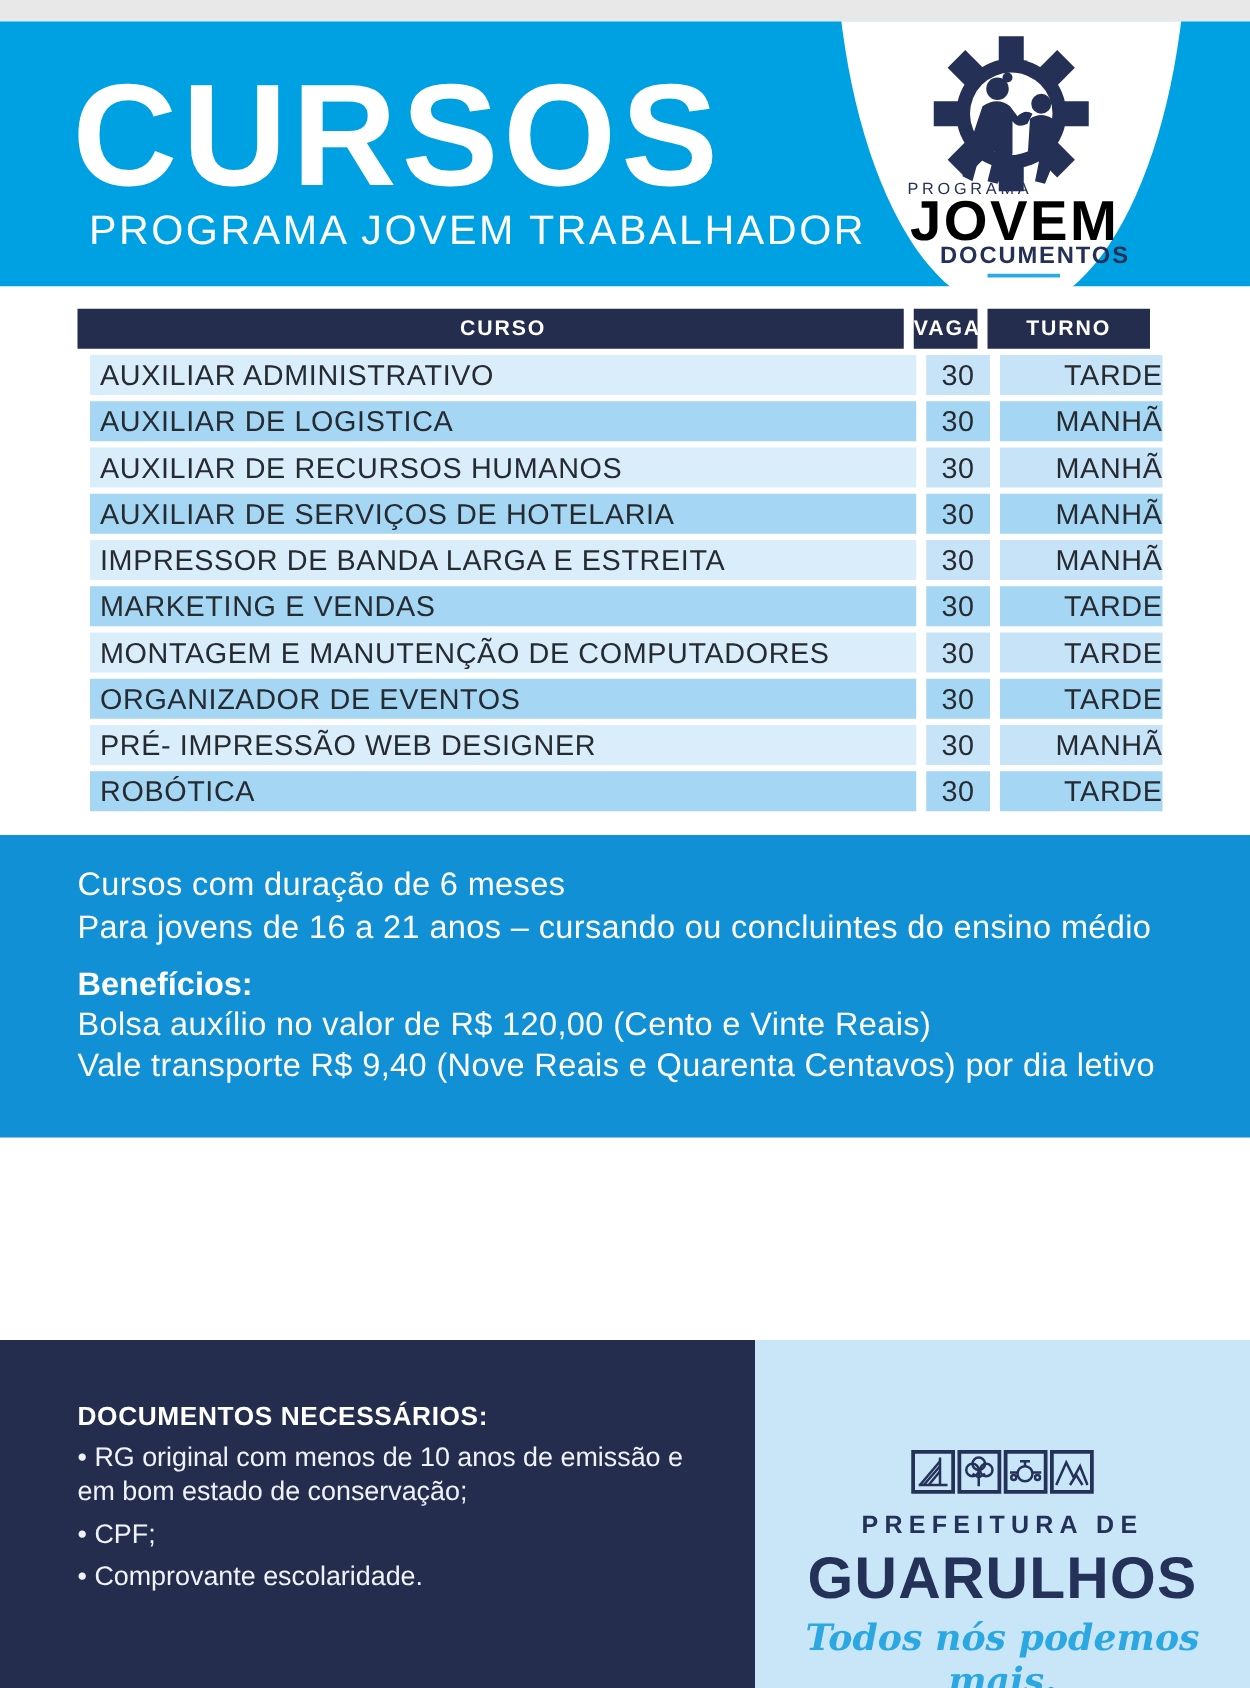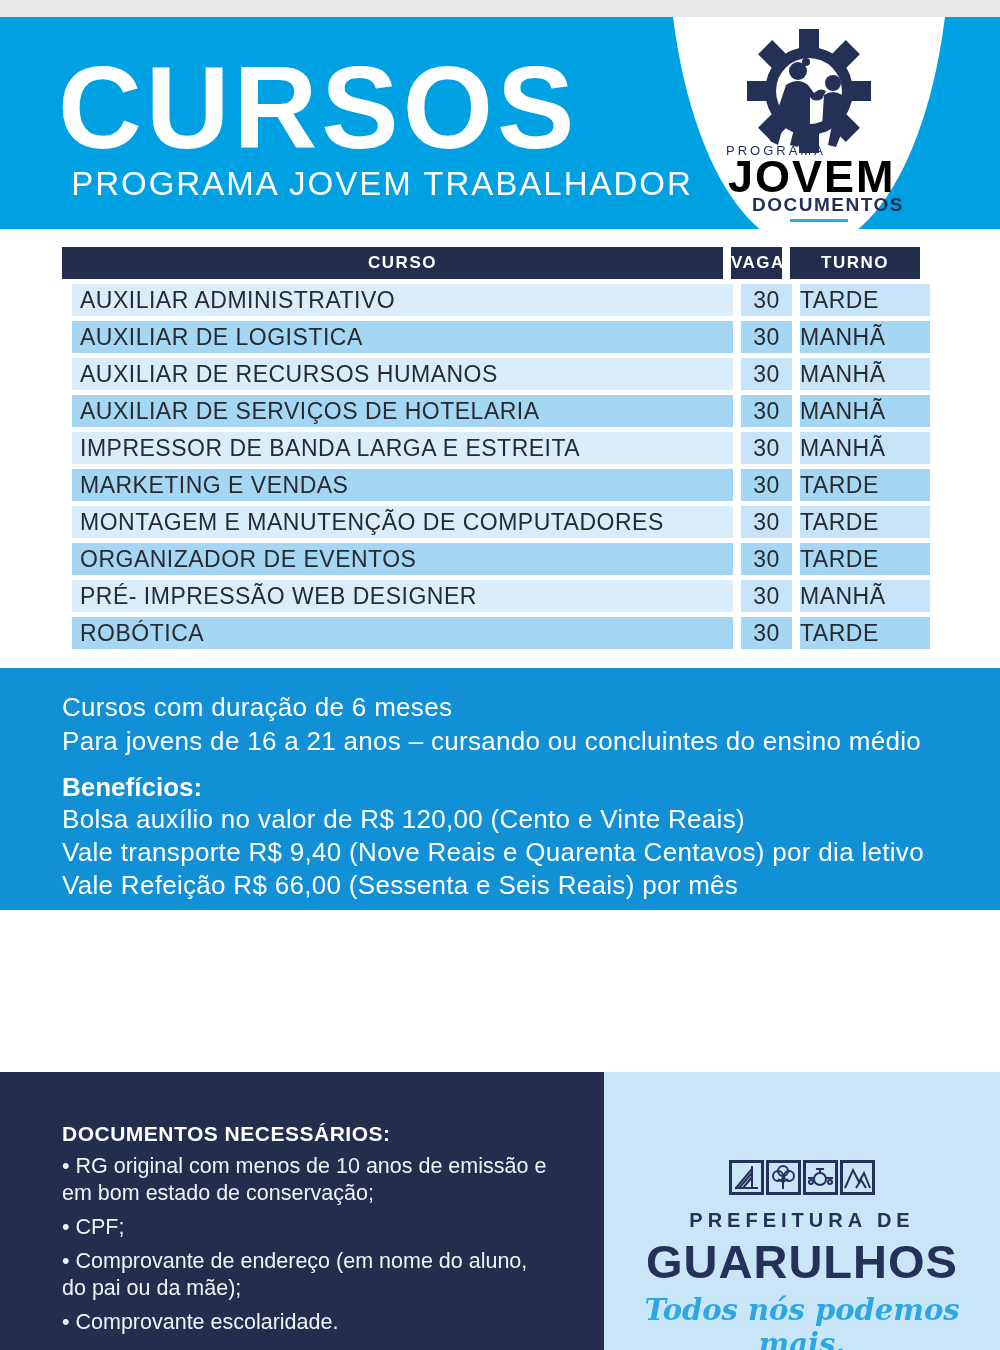--- a/index.html
+++ b/index.html
@@ -41,21 +41,21 @@
     position:absolute; left:122px; top:202px; width:58px; height:3px; background:#2AABE2;
   }
   
   .course-table { position:absolute; left:62px; top:230px; width:878px; }
   .trow, .thead { display:flex; height:32px; }
   .thead { background:transparent; }
   .trow { margin-top:5px;padding-left:10px; }
   .cell-course { width:661px;padding-left:20px; }
   .cell-gap { width:8px; }
   .cell-vagas { width:51px; text-align:center; }
-  .cell-turno { width:130px; text-align:left; }
+  .cell-turno { width:130px; text-align:right; }
   .thead > div { background:#242D4D; color:#ffffff; font-size:17px; font-weight:700;
                  letter-spacing:1.5px; line-height:32px; text-align:center; }
   .thead .cell-gap { background:transparent; }
   .trow > div { font-size:23px; font-weight:300; letter-spacing:0.5px;
                 color:#262B31; line-height:33px; }
   .trow .cell-course { padding-left:8px; text-align:left; }
   .trow .cell-gap { background:transparent !important; }
   .trow:nth-child(odd) > div { background:#A5D6F3; }
   .trow:nth-child(even) .cell-course { background:#DAEDFB; }
   .trow:nth-child(even) .cell-vagas,
@@ -206,30 +206,28 @@
       <div class="cell-turno">TARDE</div>
     </div>
   </section>
 
   <section class="band2">
     <div class="line">Cursos com duração de 6 meses</div>
     <div class="line">Para jovens de 16 a 21 anos – cursando ou concluintes do ensino médio</div>
     <div class="benefits-title">Benefícios:</div>
     <div class="benefit">Bolsa auxílio no valor de R$ 120,00 (Cento e Vinte Reais)</div>
     <div class="benefit">Vale transporte R$ 9,40 (Nove Reais e Quarenta Centavos) por dia letivo</div>
-    <div class="benefit">Vale Refeição R$ 66,00 (Sessenta e Seis Reais) por mês</div>
   </section>
 
 
   <footer class="footer">
     <div class="docs-panel">
       <div class="docs-title">DOCUMENTOS NECESSÁRIOS:</div>
       <div class="doc-item">• RG original com menos de 10 anos de emissão e em bom estado de conservação;</div>
       <div class="doc-item">• CPF;</div>
-      <div class="doc-item">• Comprovante de endereço (em nome do aluno, do pai ou da mãe);</div>
       <div class="doc-item">• Comprovante escolaridade.</div>
     </div>
     <div class="gov-panel">
       <div class="gov-icons">
         <div class="gov-icon-box">
           <svg width="27" height="27" viewBox="0 0 27 27" fill="none" stroke="#243158" stroke-width="2">
             <line x1="19" y1="2" x2="19" y2="24"></line>
             <line x1="19" y1="5" x2="3" y2="24"></line>
             <line x1="19" y1="9" x2="6" y2="24"></line>
             <line x1="19" y1="13" x2="10" y2="24"></line>

